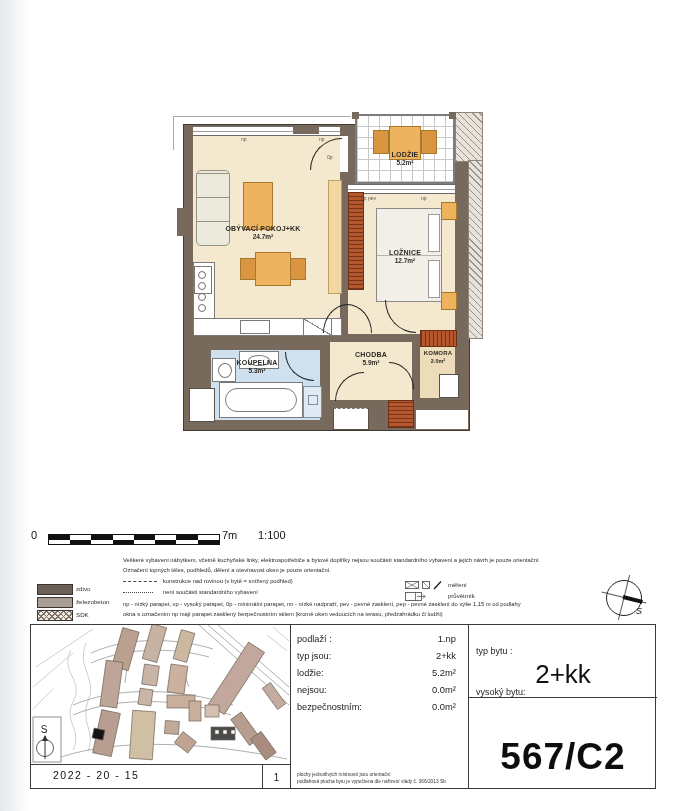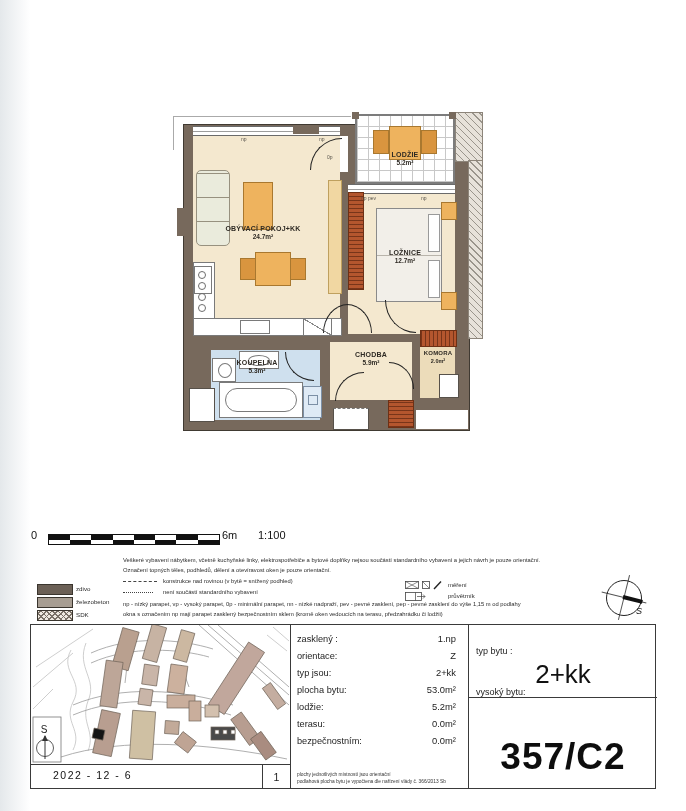--- a/index.html
+++ b/index.html
@@ -229,21 +229,21 @@
       <span class="nm">KOMORA</span>
       <span class="ar">2.0m²</span>
       </div>
   </div>
 
   <span class="a scale-zero" style="left:31px;top:529px;">0</span>
   <div class="a bar">
       <div class="r"></div>
       <div class="r r2"></div>
     </div>
-  <span class="a scale-five" style="left:222px;top:529px;">6m</span>
+  <span class="a scale-five" style="left:222px;top:529px;">7m</span>
   <span class="a scale-ratio" style="left:258px;top:529px;">1:100</span>
 
   <div class="a note" style="left:123px;top:557px;">Veškeré vybavení nábytkem, včetně kuchyňské linky, elektrospotřebiče a bytové doplňky nejsou součástí standardního vybavení a jejich návrh je pouze orientační.</div>
   <div class="a note" style="left:123px;top:567px;">Označení topných těles, podhledů, dělení a otevíravost oken je pouze orientační.</div>
   <div class="a note" style="left:123px;top:578px;">
     <span class="dashline"></span><span>konstrukce nad rovinou (v bytě = snížený podhled)</span></div>
   <div class="a note" style="left:123px;top:589px;">
     <span class="dotline"></span><span>není součástí standardního vybavení</span></div>
   <div class="a note" style="left:123px;top:601px;">np - nízký parapet, vp - vysoký parapet, 0p - minimální parapet, nn - nízké nadpraží, pev - pevné zasklení, pep - pevné zasklení do výše 1,15 m od podlahy</div>
   <div class="a note" style="left:123px;top:611px;">okna s označením np mají parapet zasklený bezpečnostním sklem (kromě oken vedoucích na terasu, předzahrádku či lodžii)</div>
@@ -327,66 +327,58 @@
           <g>
             <rect x="2" y="92" width="28" height="45" fill="#fff" stroke="#777" stroke-width="0.8"></rect>
             <text x="13" y="108" text-anchor="middle" font-size="10" fill="#222" font-family="Liberation Sans, sans-serif">S</text>
             <circle cx="14" cy="123" r="8.5" fill="none" stroke="#333" stroke-width="0.8"></circle>
             <line x1="14" y1="111" x2="14" y2="134" stroke="#333" stroke-width="1"></line>
             <polygon points="11,116 14,110 17,116" fill="#333"></polygon>
           </g>
         </svg>
       </div>
       <div class="date-row">
-        <span class="date-txt">2022 - 12 - 6</span>
+        <span class="date-txt">2022 - 20 - 15</span>
         <span class="page-cell">1</span>
       </div>
     </div>
 
     <div class="col-specs">
       <div class="spec-rows">
         <div class="srow">
-          <span class="lb">zasklený :</span>
+          <span class="lb">podlaží :</span>
             <span class="vl">1.np</span>
-          </div>
-        <div class="srow">
-          <span class="lb">orientace:</span>
-            <span class="vl">Z</span>
           </div>
         <div class="srow">
           <span class="lb">typ jsou:</span>
             <span class="vl">2+kk</span>
           </div>
         <div class="srow">
-          <span class="lb">plocha bytu:</span>
-            <span class="vl">53.0m²</span>
-          </div>
-        <div class="srow">
           <span class="lb">lodžie:</span>
             <span class="vl">5.2m²</span>
           </div>
         <div class="srow">
-          <span class="lb">terasu:</span>
+          <span class="lb">nejsou:</span>
             <span class="vl">0.0m²</span>
           </div>
         <div class="srow">
           <span class="lb">bezpečnostním:</span>
             <span class="vl">0.0m²</span>
           </div>
       </div>
       <div class="fineprint">
         <div>plochy jednotlivých místností jsou orientační</div>
         <div>podlahová plocha bytu je vypočtena dle nařízení vlády č. 366/2013 Sb</div>
       </div>
     </div>
 
     <div class="col-unit">
       <div class="unit-top">
         <span class="cell-lb">typ bytu :</span>
         <div class="typ-val">2+kk</div>
       </div>
       <div class="unit-bot">
         <span class="cell-lb">vysoký bytu:</span>
-        <div class="cislo-val">357/C2</div>
+        <div class="cislo-val">567/C2</div>
       </div>
     </div>
   </div>
 </div>
 
 </body></html>

